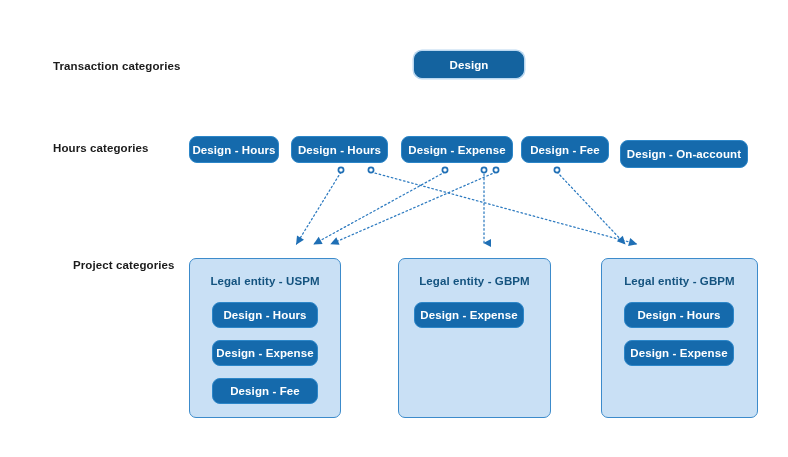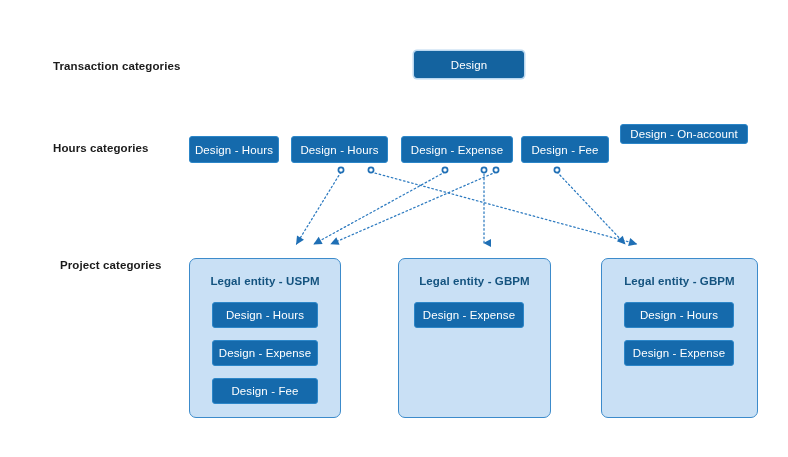--- a/index.html
+++ b/index.html
@@ -32,24 +32,24 @@
     white-space: nowrap;
     letter-spacing: 0.1px;
   }
 
   
   .node {
     position: absolute;
     box-sizing: border-box;
     background: #156AAC;
     border: 1px solid #2C86C8;
-    border-radius: 3px;
+    border-radius: 8px;
     color: #ffffff;
     font-size: 11.5px;
-    font-weight: 400;
+    font-weight: 700;
     display: flex;
     align-items: center;
     justify-content: center;
     white-space: nowrap;
     letter-spacing: 0.1px;
     text-align: left;
   }
   .node.top-node {
     box-shadow: 0 0 0 1.5px #BBD8F0;
     background: #14639F;
@@ -87,33 +87,33 @@
 </style>
 </head>
 <body>
 
 <div id="diagram-canvas">
 
   <div class="row-label" style="left:53px; top:60px;">Transaction categories</div>
 
   <div class="row-label" style="left:53px; top:142px;">Hours categories</div>
 
-  <div class="row-label" style="left:40px; top:259px;padding-left:20px;">Project categories</div>
+  <div class="row-label" style="left:53px; top:259px;padding-left:20px;">Project categories</div>
 
   <div class="node top-node" style="left:414px; top:51px; width:110px; height:27px;">Design</div>
 
   <div class="node" style="left:189px; top:136px; width:90px; height:27px;">Design - Hours</div>
 
   <div class="node" style="left:291px; top:136px; width:97px; height:27px;">Design - Hours</div>
 
   <div class="node" style="left:401px; top:136px; width:112px; height:27px;">Design - Expense</div>
 
   <div class="node" style="left:521px; top:136px; width:88px; height:27px;">Design - Fee</div>
 
-  <div class="node" style="left:620px; top:124px; width:128px; height:20px;">Design - On-account</div>
+  <div class="node" style="left:620px; top:140px; width:128px; height:28px;">Design - On-account</div>
 
   <svg id="connectors" viewBox="0 0 788 457" width="788" height="457">
     <defs>
       <marker id="arw-down" markerWidth="9" markerHeight="9" refX="4.5" refY="7.6" orient="auto-start-reverse" markerUnits="userSpaceOnUse">
         <path d="M0.6,0.6 L8.4,0.6 L4.5,8.2 Z" fill="#1F6FB5"></path>
       </marker>
       <marker id="arw-generic" markerWidth="10" markerHeight="10" refX="8.4" refY="5" orient="auto" markerUnits="userSpaceOnUse">
         <path d="M0.8,0.9 L9.2,5 L0.8,9.1 Z" fill="#1F6FB5"></path>
       </marker>
     </defs>

